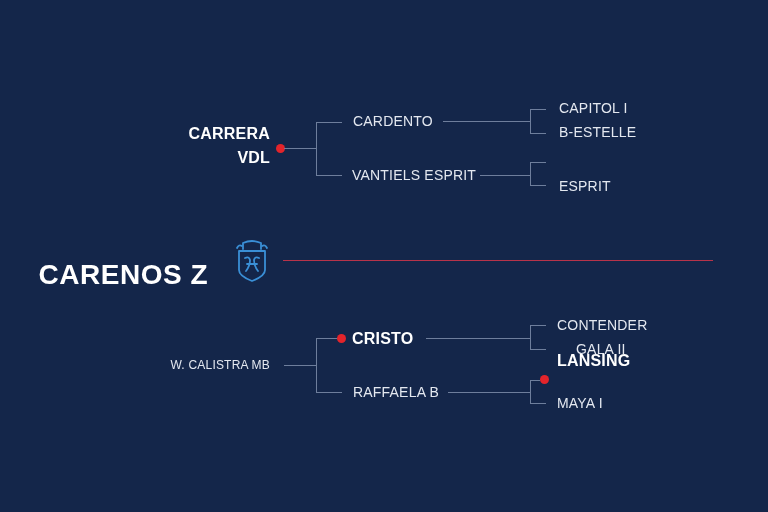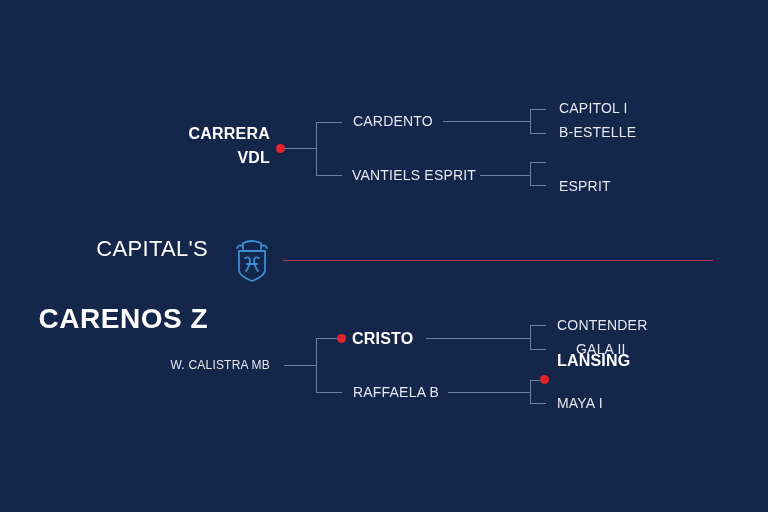--- a/index.html
+++ b/index.html
@@ -22,38 +22,37 @@
   .lbl.right { text-align: right; }
   .lbl.big { font-size: 12px; line-height: 22px; }
   .title-top {
     position: absolute; right: 560px; top: 236px;
     color: #ffffff; font-size: 22px; letter-spacing: 0.3px; line-height: 26px;
     text-align: right; white-space: nowrap;
   }
   .title-main {
     position: absolute; right: 560px; top: 259px;
     color: #ffffff; font-size: 28px; font-weight: 700; letter-spacing: 0.5px; line-height: 32px;
-    text-align: right; white-space: nowrap; margin-top: 44px;
+    text-align: right; white-space: nowrap;
   }
   .line { position: absolute; background: #6e7e9c; }
   .h { height: 1px; }
   .v { width: 1px; }
   .dot {
     position: absolute; width: 9px; height: 9px; border-radius: 50%;
     background: #e3242b;
   }
   .redline { position: absolute; height: 1px; background: #b8334a; }
   .crest { position: absolute; left: 235px; top: 238px; width: 34px; height: 44px; }
 </style>
 </head>
 <body>
 
 <div class="stage">
 
-  <div class="title-top">CAPITAL'S</div>
   <div class="title-main">CARENOS Z</div>
 
   <svg class="crest" viewBox="0 0 34 44">
     <g fill="none" stroke="#3a8fd6" stroke-width="1.8" stroke-linejoin="round" stroke-linecap="round">
       <path d="M2 10 Q4 6 7 8"></path>
       <path d="M32 10 Q30 6 27 8"></path>
       <path d="M8 11 L8 5 Q17 1 26 5 L26 11"></path>
       <path d="M4 13 L30 13 L30 32 Q30 38 17 43 Q4 38 4 32 Z"></path>
       <path d="M10 20 Q14 18 15 22 Q15 28 11 33"></path>
       <path d="M24 20 Q20 18 19 22 Q19 28 23 33"></path>

